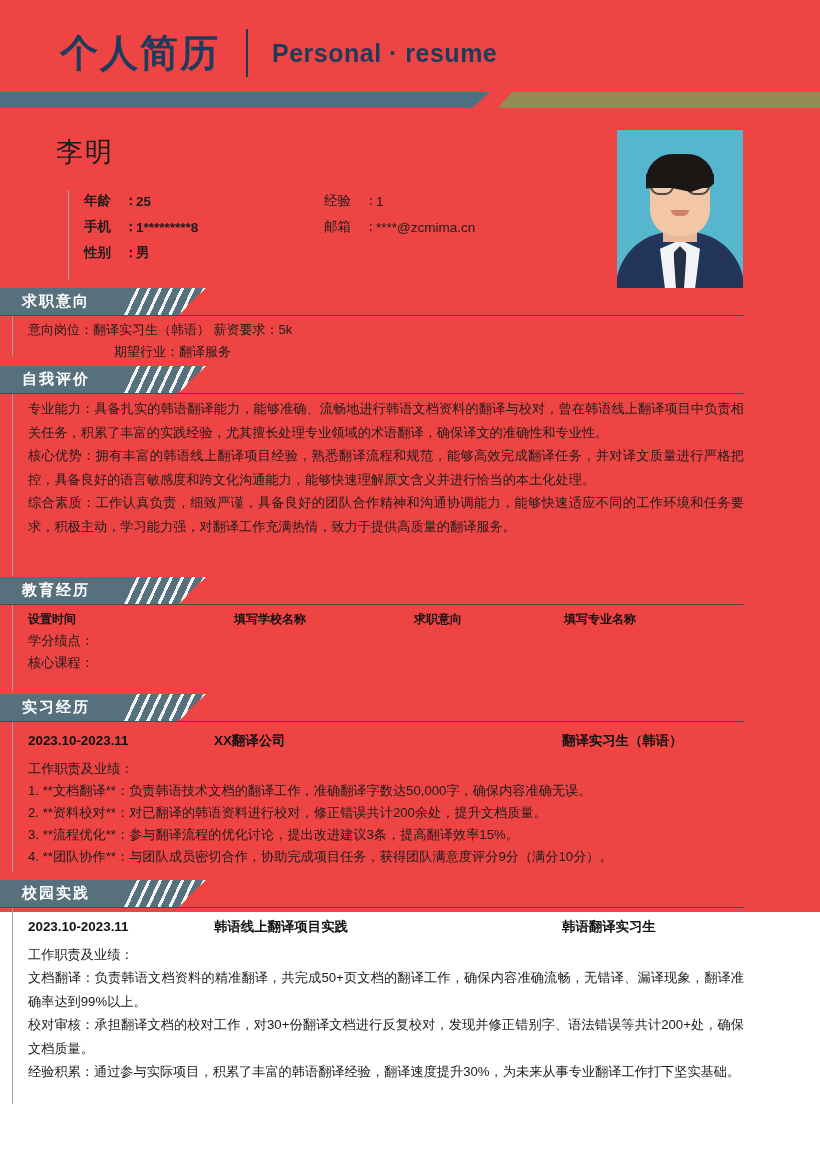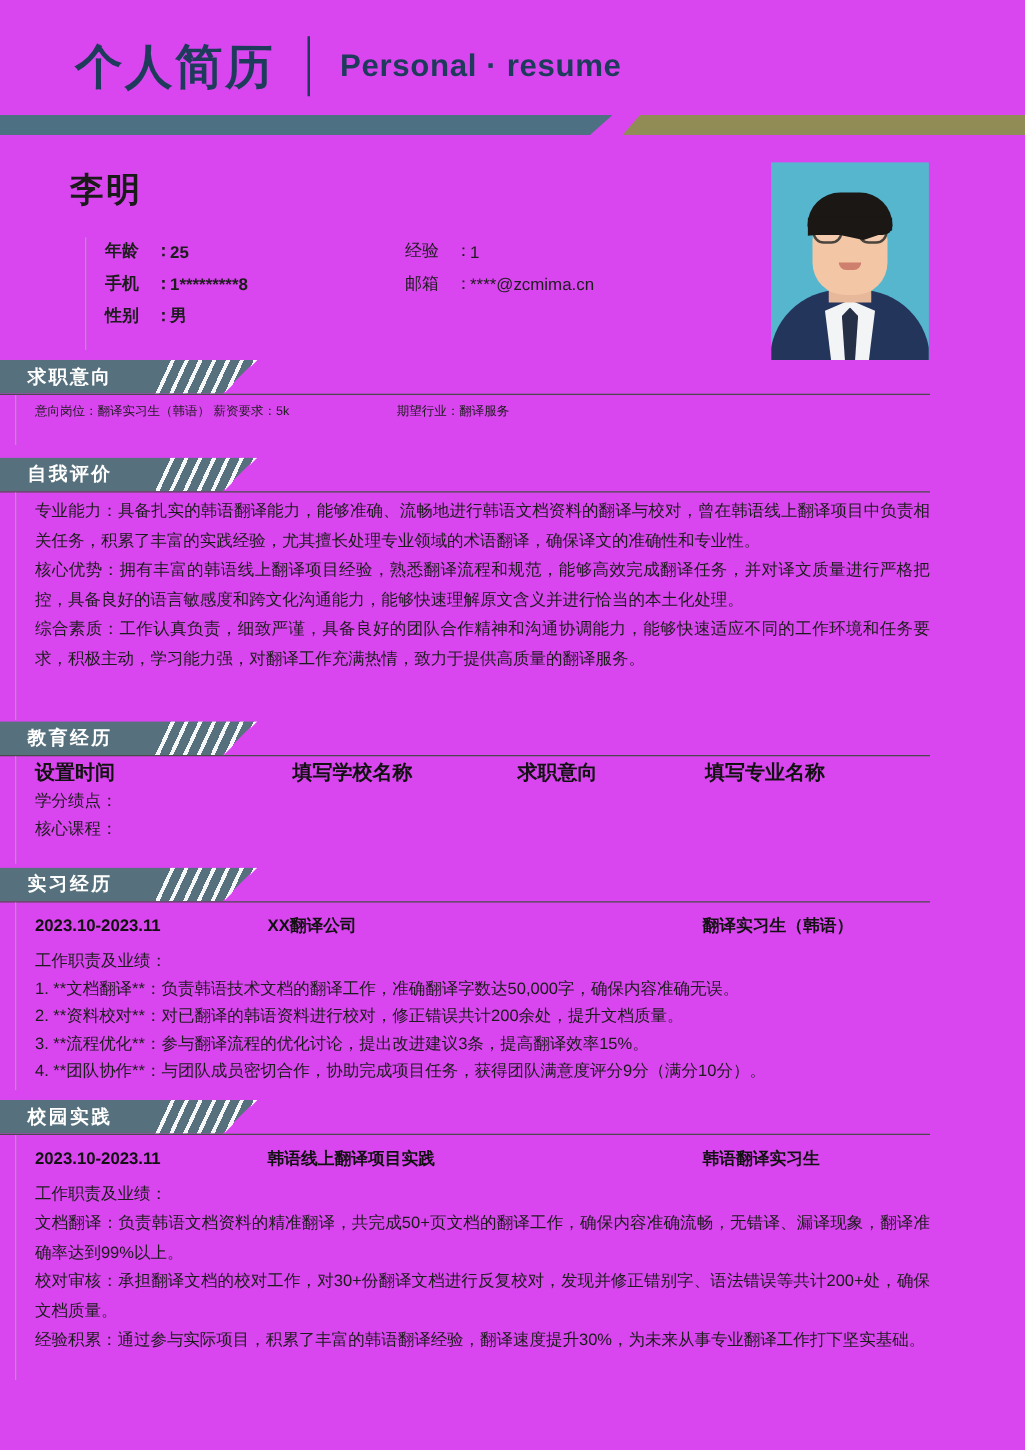--- a/index.html
+++ b/index.html
@@ -2,21 +2,21 @@
 <html><head>
 <meta charset="utf-8">
 <style>
   * { box-sizing: border-box; margin: 0; padding: 0; }
   html, body {
     width: 820px; height: 1160px;
     background: #ffffff;
     font-family: "Liberation Sans", "DejaVu Sans", sans-serif;
     overflow: hidden;
   }
-  .page { position: relative; width: 820px; height: 1160px; background:#d946ef; }
+  .page { position: relative; width: 820px; height: 912px; background:#ef4444; }
 
   
   .title-row {
     position: absolute; left: 0; top: 22px;
     width: 820px; height: 62px;
     display: flex; align-items: center;
   }
   .title-cn {
     margin-left: 60px;
     font-size: 38px; font-weight: 700; letter-spacing: 2px;
@@ -43,21 +43,21 @@
   }
   .banner-gold {
     position: absolute; left: 498px; top: 0; height: 16px; width: 322px;
     background: #918C55;
     clip-path: polygon(14px 0, 100% 0, 100% 100%, 0 100%);
   }
 
   
   .name {
     position: absolute; left: 56px; top: 134px;
-    font-size: 27px; font-weight: 700; color: #1a1a1a;
+    font-size: 27px; font-weight: 400; color: #1a1a1a;
     letter-spacing: 2px;
     font-family: "DejaVu Sans", "Liberation Sans", sans-serif;
   }
   .contact-rule {
     position: absolute; left: 68px; top: 190px;
     width: 1px; height: 90px; background: #9aa3a8;
   }
   .contact {
     position: absolute; left: 84px; top: 188px;
     width: 470px;
@@ -113,30 +113,30 @@
     position: absolute; left: 28px; top: 31px; width: 716px;
     font-size: 13.2px; color: #1c1c1c; line-height: 22px;
   }
 
   .row-3 { display: flex; font-weight: 700; font-size: 13.4px; color:#111; }
   .r-date { width: 186px; flex: none; }
   .r-mid  { width: 330px; flex: none; }
   .r-right{ flex: 1; text-align: left; }
   .r-right.pull { padding-left: 18px; }
 
-  .edu-head { display: flex; font-weight: 700; font-size: 16px; color:#111; }
+  .edu-head { display: flex; font-weight: 700; font-size: 12px; color:#111; }
   .e1 { width: 206px; flex:none; }
   .e2 { width: 180px; flex:none; }
   .e3 { width: 150px; flex:none; }
   .e4 { flex: 1; }
 
   .plain { font-size: 13.2px; line-height: 22px; color:#1c1c1c; }
   .para  { font-size: 13.2px; line-height: 23.5px; color:#1c1c1c; text-align: justify; }
 
-  .intent { display:flex; font-size: 10px; color:#1c1c1c; }
+  .intent { display:flex; font-size: 13px; color:#1c1c1c;flex-direction:column; }
   .in-a { flex: none; }
   .in-b { margin-left: 86px; flex: none; }
 
   
   .ph-bg { position:absolute; inset:0; background:#55b6cd; }
   .ph-suit {
     position:absolute; left:50%; bottom:-6px; transform:translateX(-50%);
     width: 128px; height: 62px; background:#24355c;
     border-radius: 56px 56px 6px 6px;
   }

